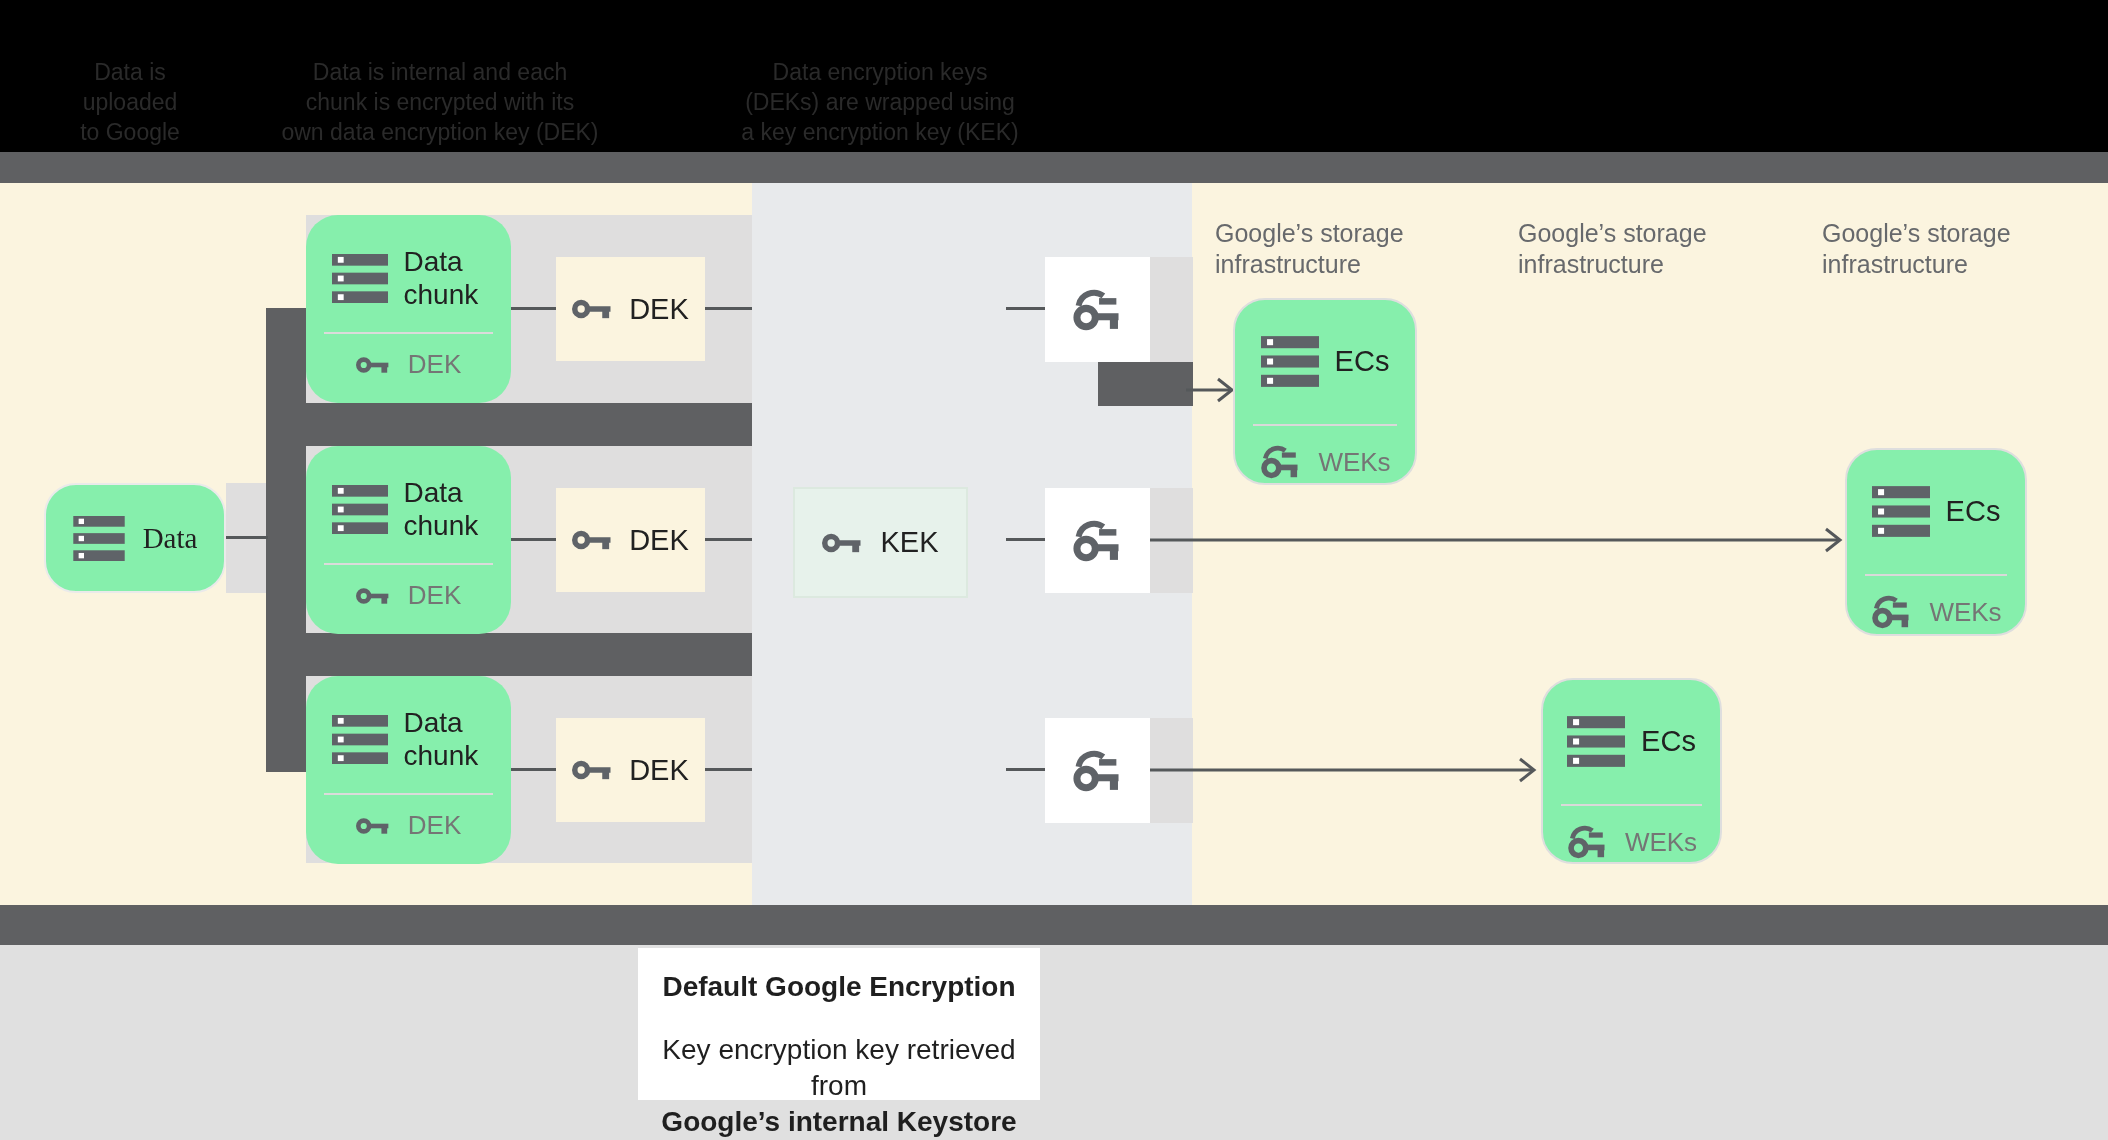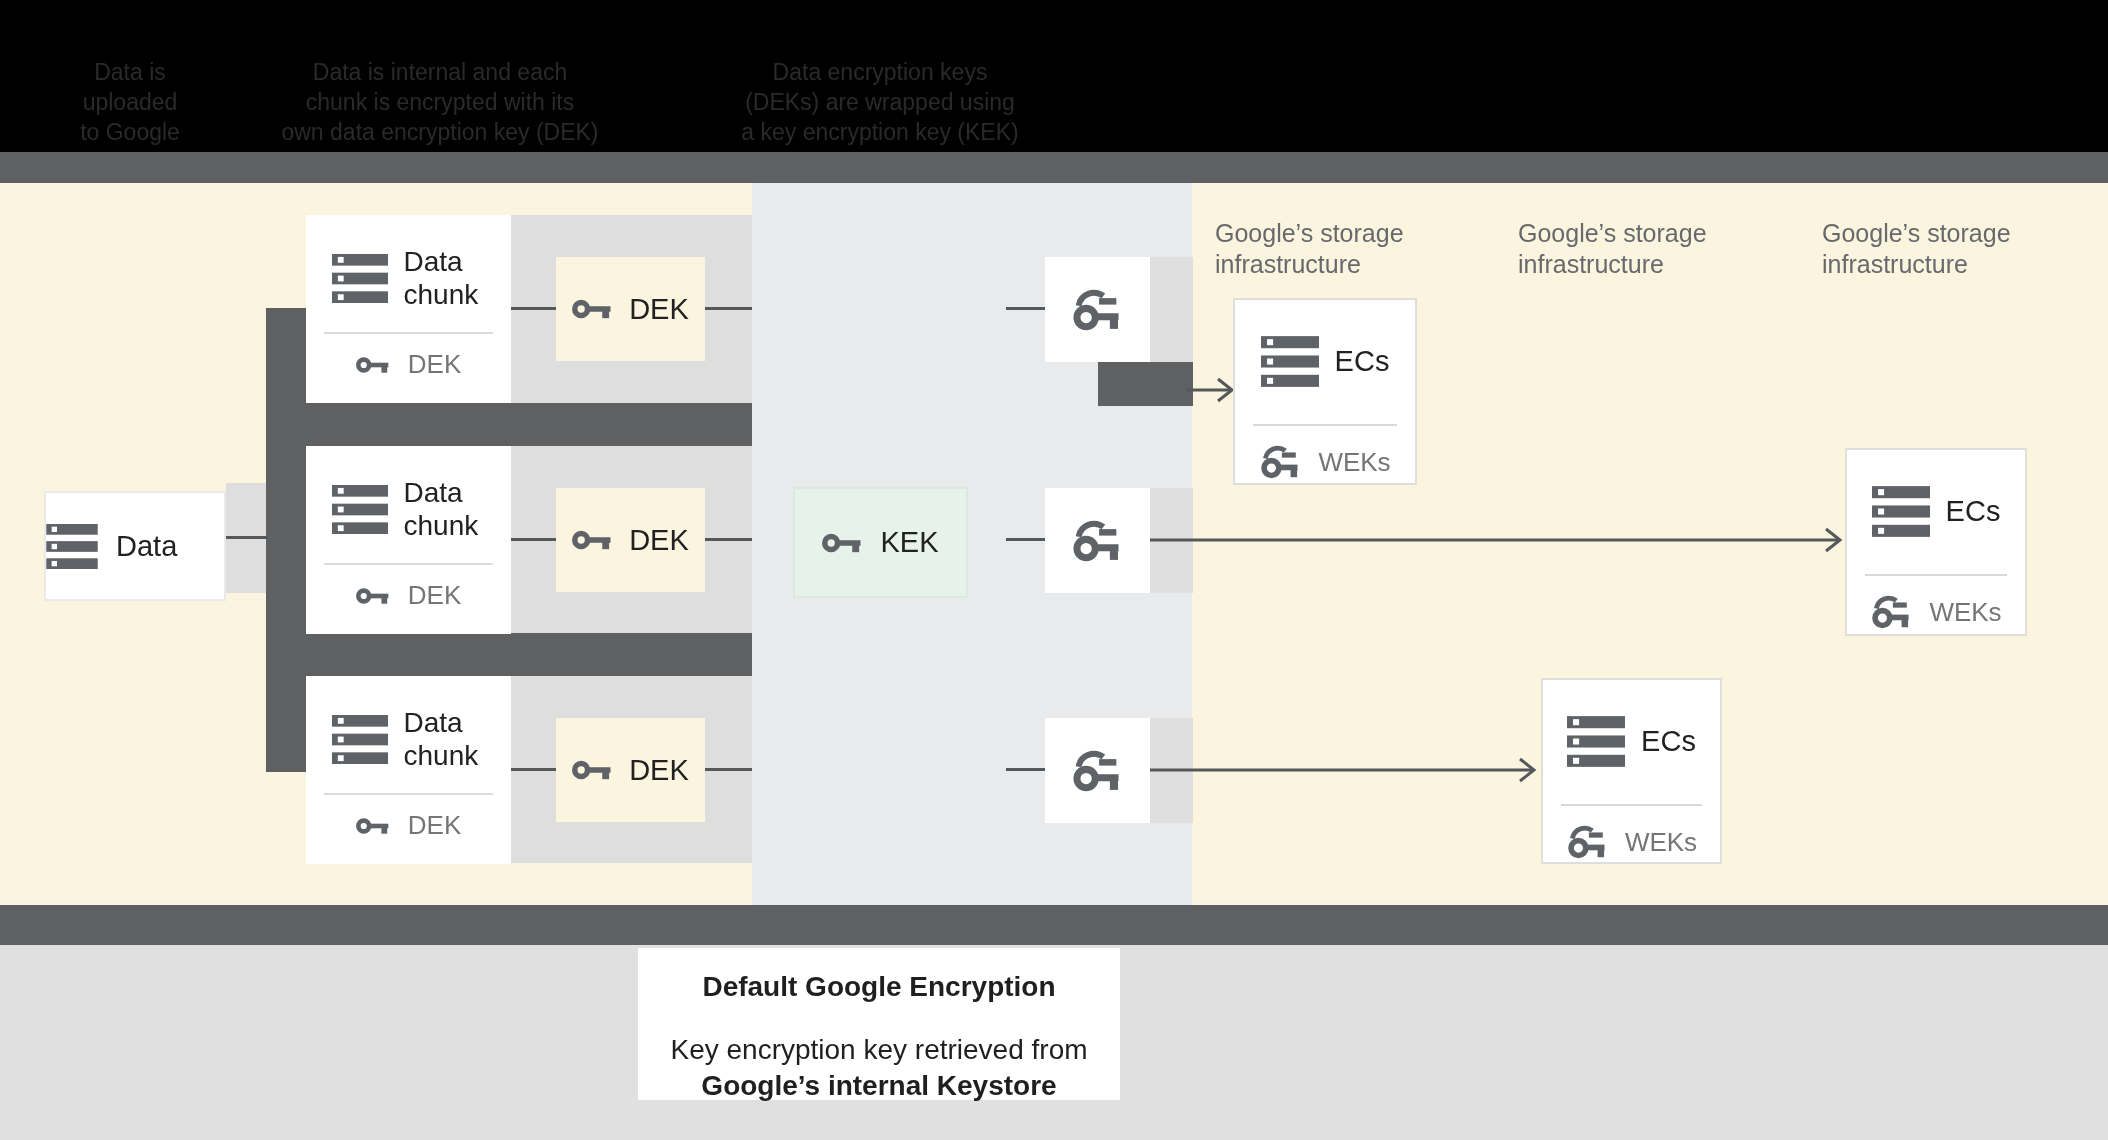--- a/index.html
+++ b/index.html
@@ -15,23 +15,23 @@
   
   .hbar{left:0;width:2108px;background:#5F6062;}
 
   
   .diagram{left:0;top:183px;width:2108px;height:722px;background:#FBF4DF;}
   .midcol{left:752px;top:0;width:440px;height:722px;background:#E8EAEC;}
   .band{background:#DFDEDE;}
   .dbar{background:#5F6062;}
   .stub{height:3px;background:#55585A;}
 
-  .card{background:#ffffff;}
-  .data-box{left:44px;top:308px;width:182px;height:110px;border:2px solid #EAEAEA;box-sizing:border-box;
-            display:flex;align-items:center;justify-content:flex-start;gap:18px;}
+  .card{background:#86efac;border-radius:32px;}
+  .data-box{left:44px;top:300px;width:182px;height:110px;border:2px solid #EAEAEA;box-sizing:border-box;
+            display:flex;align-items:center;justify-content:center;gap:18px;font-family:Liberation Serif, serif;}
   .big-label{font-size:29px;color:#212121;}
   .chunk-card{left:306px;width:205px;height:188px;}
   .card-main{position:absolute;top:30px;left:0;right:0;display:flex;justify-content:center;align-items:center;gap:16px;}
   .chunk-title{font-size:28px;line-height:33px;color:#212121;width:82px;}
   .card-divider{position:absolute;left:18px;right:18px;top:117px;height:2px;background:#DBDBDB;}
   .card-keyrow{position:absolute;top:134px;left:0;right:0;display:flex;justify-content:center;align-items:center;gap:15px;}
   .gray-label{font-size:26px;color:#757575;}
 
   .dek-chip{left:556px;width:149px;height:104px;background:#FBF4DF;
             display:flex;align-items:center;justify-content:center;gap:13px;}
@@ -43,21 +43,21 @@
   .storage-label{top:35px;width:190px;font-size:25px;line-height:31px;color:#67696C;}
 
   .ec-card{border:2px solid #DEDEDE;box-sizing:border-box;}
   .ec-card .card-main{top:36px;}
   .ec-card .card-divider{top:124px;background:#D9D9D9;}
   .ec-card .card-keyrow{top:142px;}
   .ec-title{font-size:29px;color:#212121;}
 
   
   .footer{left:0;top:945px;width:2108px;height:195px;background:#E0E0E0;}
-  .caption-card{position:absolute;left:638px;top:3px;width:482px;height:152px;background:#fff;
+  .caption-card{position:absolute;left:638px;top:3px;width:402px;height:152px;background:#fff;
                 text-align:center;color:#1F1F1F;font-size:28px;}
   .caption-title{margin-top:23px;font-weight:bold;}
   .caption-body{margin-top:29px;line-height:36px;}
   .bold{font-weight:bold;}
   svg{display:block;}
 </style>
 </head>
 <body>
 
 <svg width="0" height="0" style="position:absolute" aria-hidden="true">

